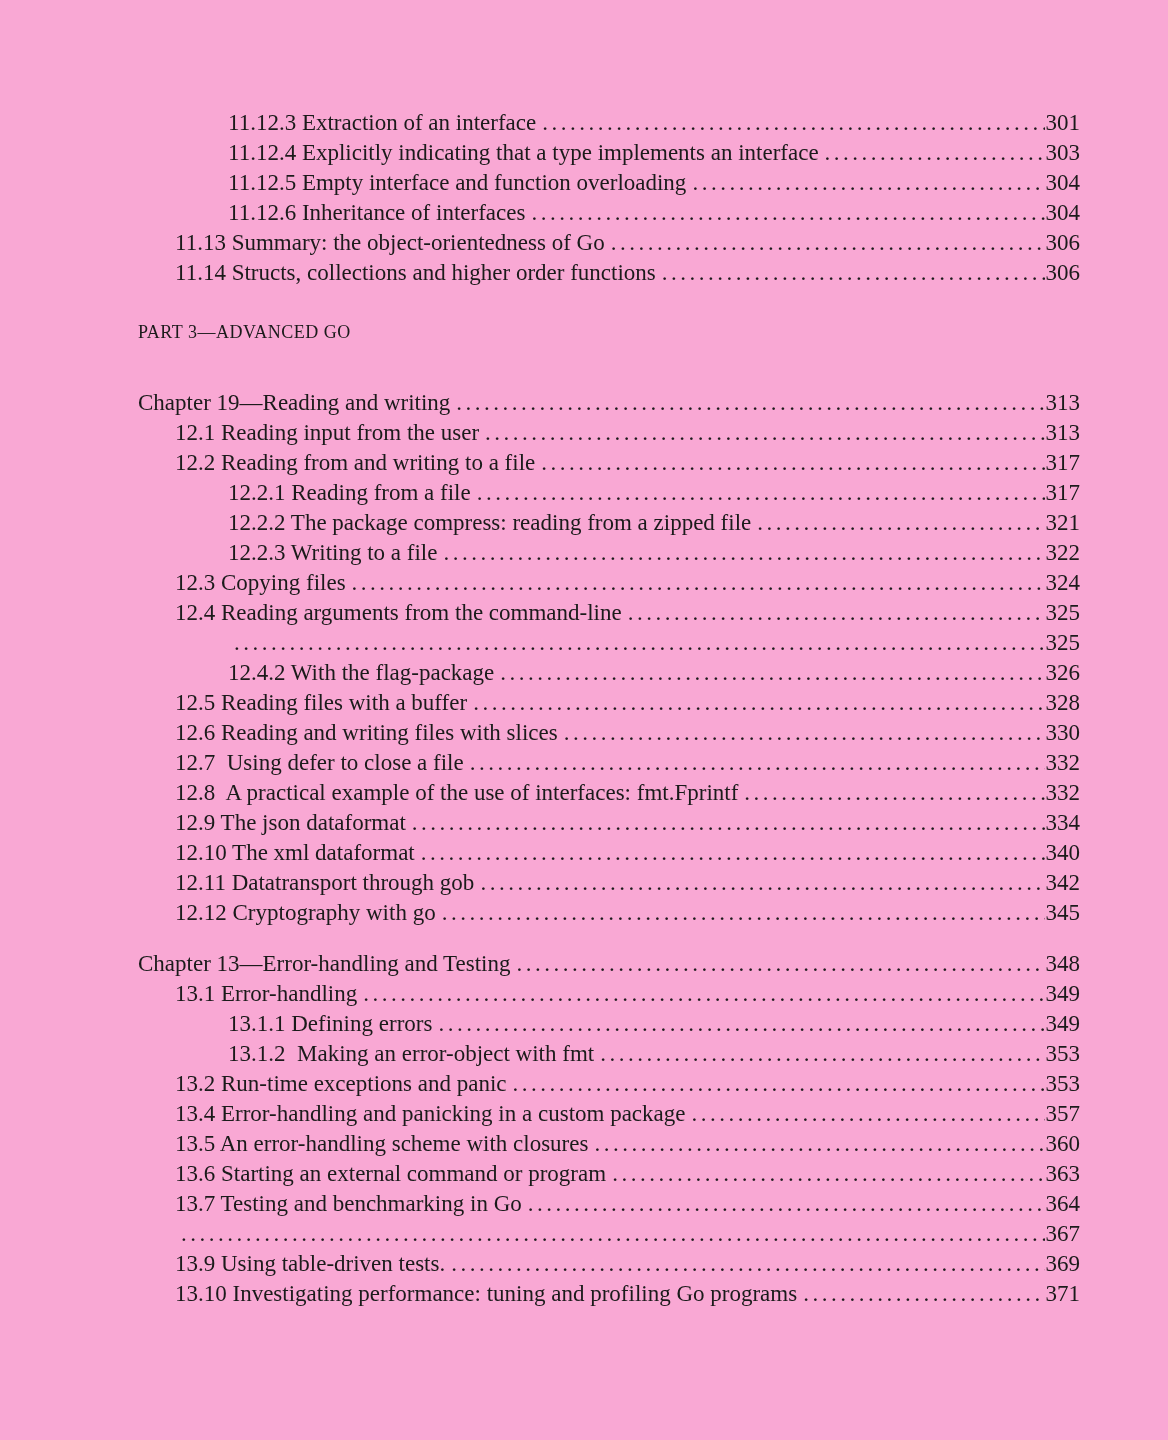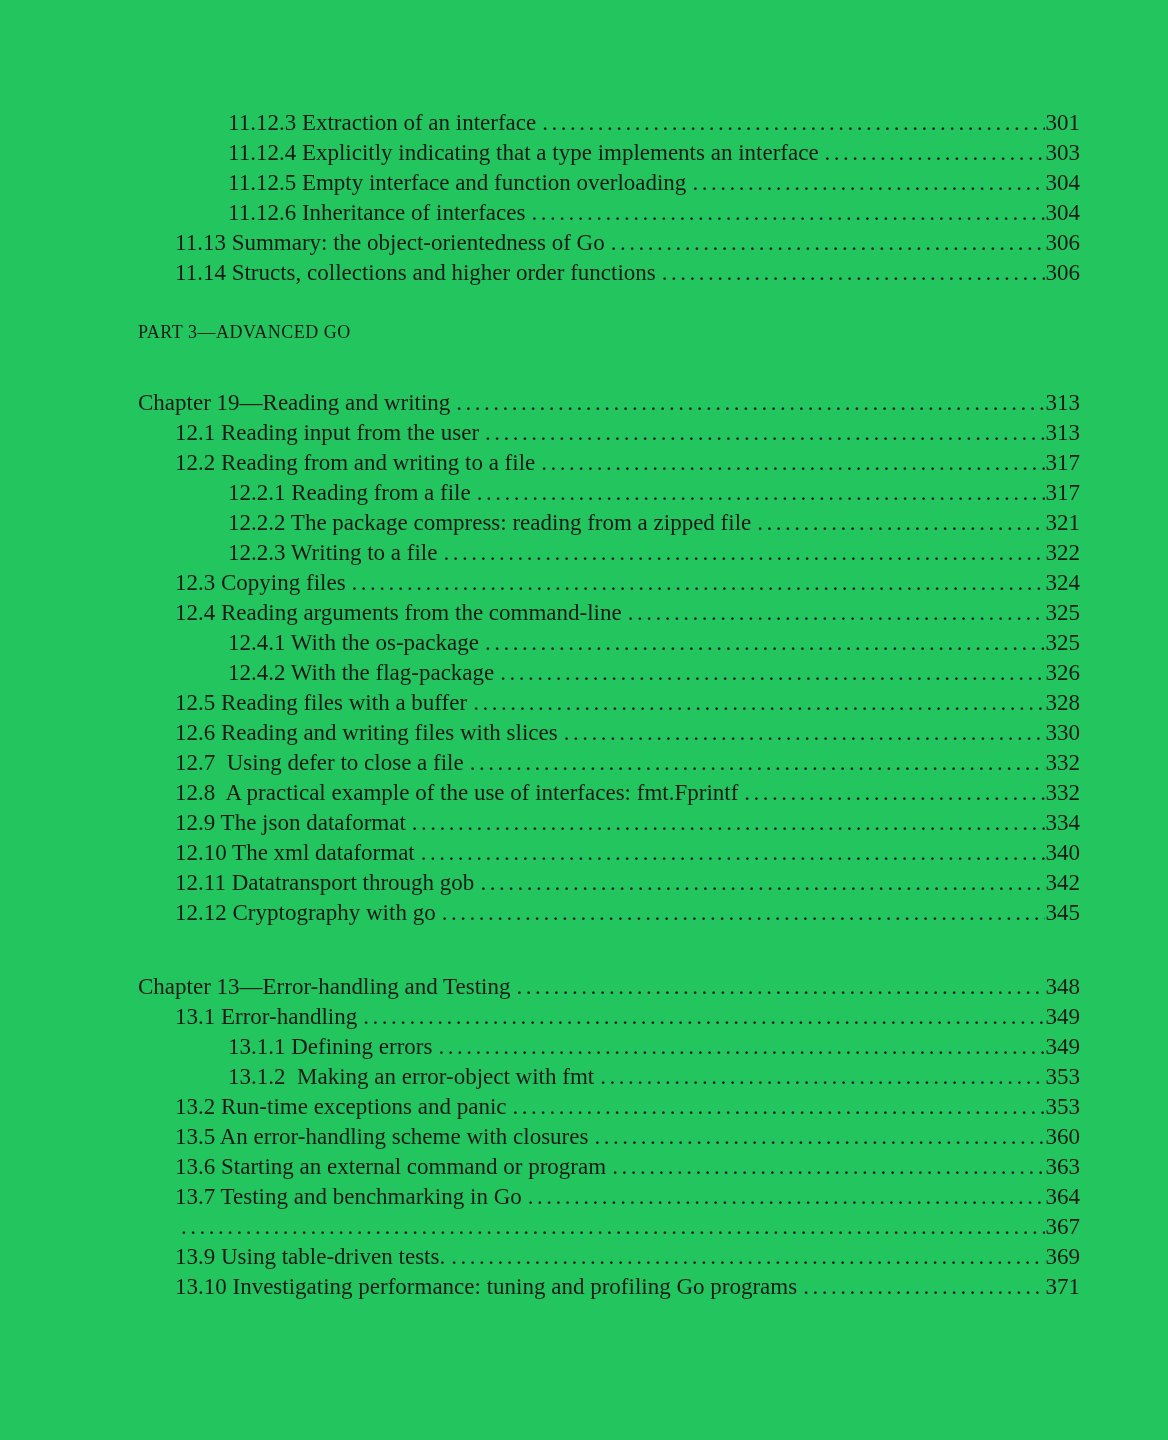--- a/index.html
+++ b/index.html
@@ -4,29 +4,29 @@
 <style>
   html, body {
     margin: 0;
     padding: 0;
     background: #ffffff;
   }
   .page {
     position: relative;
     width: 1168px;
     height: 1440px;
-    background: #22c55e;
+    background: #f9a8d4;
     box-sizing: border-box;
     padding: 108px 88px 0 138px;
     font-family: "Liberation Serif", "DejaVu Serif", serif;
     color: #1b1b1b;
     overflow: hidden;
   }
   .toc-section { margin: 0; }
-  .toc-section + .toc-section { margin-top: 44px; }
+  .toc-section + .toc-section { margin-top: 21px; }
   .toc-row {
     display: flex;
     align-items: baseline;
     font-size: 23px;
     line-height: 30px;
     white-space: nowrap;
   }
   .toc-row.lvl1 { padding-left: 37px; }
   .toc-row.lvl2 { padding-left: 90px; }
   .toc-label {
@@ -128,21 +128,20 @@
     <span class="toc-label">12.3 Copying files</span>
     <span class="toc-dots"></span>
     <span class="toc-page">324</span>
   </div>
         <div class="toc-row lvl1">
     <span class="toc-label">12.4 Reading arguments from the command-line</span>
     <span class="toc-dots"></span>
     <span class="toc-page">325</span>
   </div>
         <div class="toc-row lvl2">
-    <span class="toc-label">12.4.1 With the os-package</span>
     <span class="toc-dots"></span>
     <span class="toc-page">325</span>
   </div>
         <div class="toc-row lvl2">
     <span class="toc-label">12.4.2 With the flag-package</span>
     <span class="toc-dots"></span>
     <span class="toc-page">326</span>
   </div>
         <div class="toc-row lvl1">
     <span class="toc-label">12.5 Reading files with a buffer</span>
@@ -203,20 +202,25 @@
   </div>
         <div class="toc-row lvl2">
     <span class="toc-label">13.1.2  Making an error-object with fmt</span>
     <span class="toc-dots"></span>
     <span class="toc-page">353</span>
   </div>
         <div class="toc-row lvl1">
     <span class="toc-label">13.2 Run-time exceptions and panic</span>
     <span class="toc-dots"></span>
     <span class="toc-page">353</span>
+  </div>
+        <div class="toc-row lvl1">
+    <span class="toc-label">13.4 Error-handling and panicking in a custom package</span>
+    <span class="toc-dots"></span>
+    <span class="toc-page">357</span>
   </div>
         <div class="toc-row lvl1">
     <span class="toc-label">13.5 An error-handling scheme with closures</span>
     <span class="toc-dots"></span>
     <span class="toc-page">360</span>
   </div>
         <div class="toc-row lvl1">
     <span class="toc-label">13.6 Starting an external command or program</span>
     <span class="toc-dots"></span>
     <span class="toc-page">363</span>

